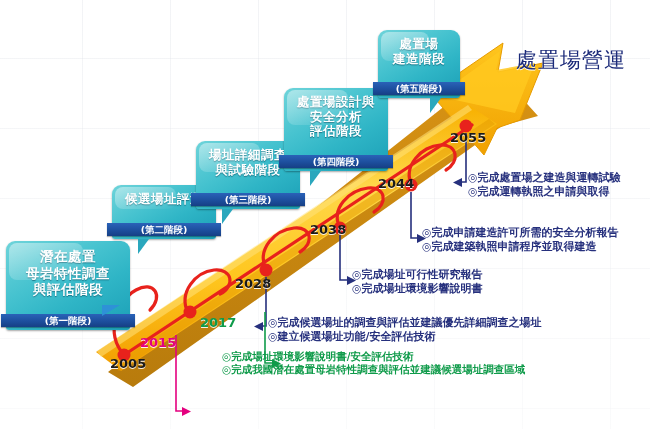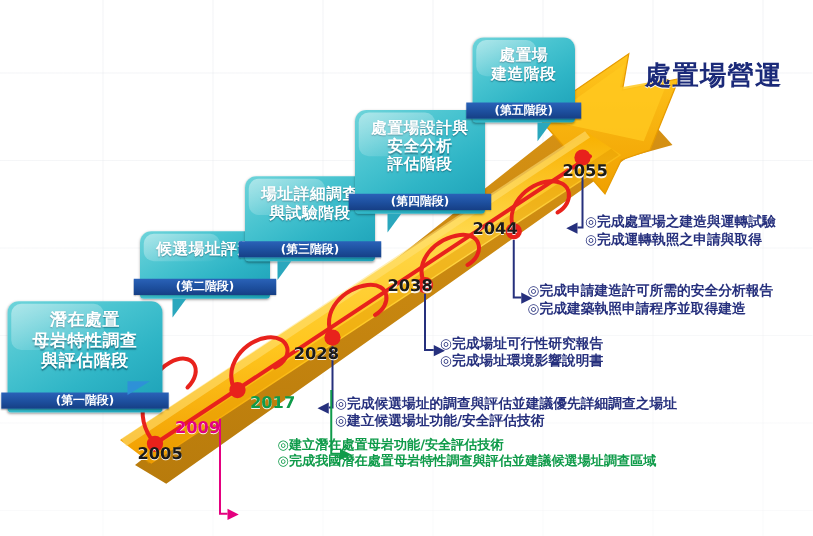--- a/index.html
+++ b/index.html
@@ -84,21 +84,21 @@
   #yr-2028{left:235px;top:276px;}
   #yr-2038{left:310px;top:222px;}
   #yr-2044{left:378px;top:176px;}
   #yr-2055{left:450px;top:130px;}
   #yr-2009{left:140px;top:335px;color:#e4007f;font-size:13px;}
   #yr-2017{left:200px;top:315px;color:#0f9b4a;font-size:13px;}
 
   
   #op-title{
     position:absolute;left:516px;top:46px;
-    font-size:21px;font-weight:bold;color:#1b2a79;
+    font-size:21px;font-weight:normal;color:#1b2a79;
     letter-spacing:1px;white-space:nowrap;
     text-shadow:0 1px 0 #fff;
   }
 
   
   .anno{position:absolute;white-space:nowrap;font-weight:bold;}
   .anno div{line-height:13.5px;font-size:11px;}
   .anno.navy div{color:#26307d;}
   .anno.green div{color:#0f9b4a;}
   .anno.pink div{color:#e4007f;}
@@ -240,21 +240,21 @@
   <div class="stagebox" id="stage-5">
     <div class="sb-body">
       <div class="sb-title">處置場</div>
       <div class="sb-title">建造階段</div>
       <div class="sb-tag">(第五階段)</div>
       <div class="sb-tail2" style="left:52px;"></div>
     </div>
   </div>
 
   <div class="year" id="yr-2005">2005</div>
-  <div class="year" id="yr-2009">2009</div>
+  <div class="year" id="yr-2009">2015</div>
   <div class="year" id="yr-2017">2017</div>
   <div class="year" id="yr-2028">2028</div>
   <div class="year" id="yr-2038">2038</div>
   <div class="year" id="yr-2044">2044</div>
   <div class="year" id="yr-2055">2055</div>
 
   <div id="op-title">處置場營運</div>
 
   <div class="anno navy" id="anno-4">
     <div>◎完成申請建造許可所需的安全分析報告</div>
@@ -270,18 +270,18 @@
     <div>◎完成場址可行性研究報告</div>
     <div>◎完成場址環境影響說明書</div>
   </div>
 
   <div class="anno navy" id="anno-2">
     <div>◎完成候選場址的調查與評估並建議優先詳細調查之場址</div>
     <div>◎建立候選場址功能/安全評估技術</div>
   </div>
 
   <div class="anno green" id="anno-g">
-    <div>◎建立潛在處置母岩功能/安全評估技術</div>
+    <div>◎完成場址環境影響說明書/安全評估技術</div>
     <div>◎完成我國潛在處置母岩特性調查與評估並建議候選場址調查區域</div>
   </div>
 
 
 </div>
 
 </body></html>

